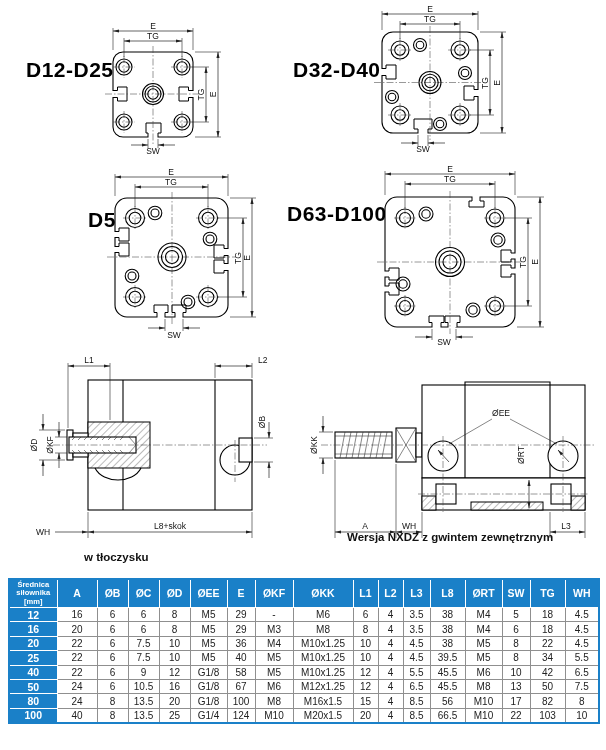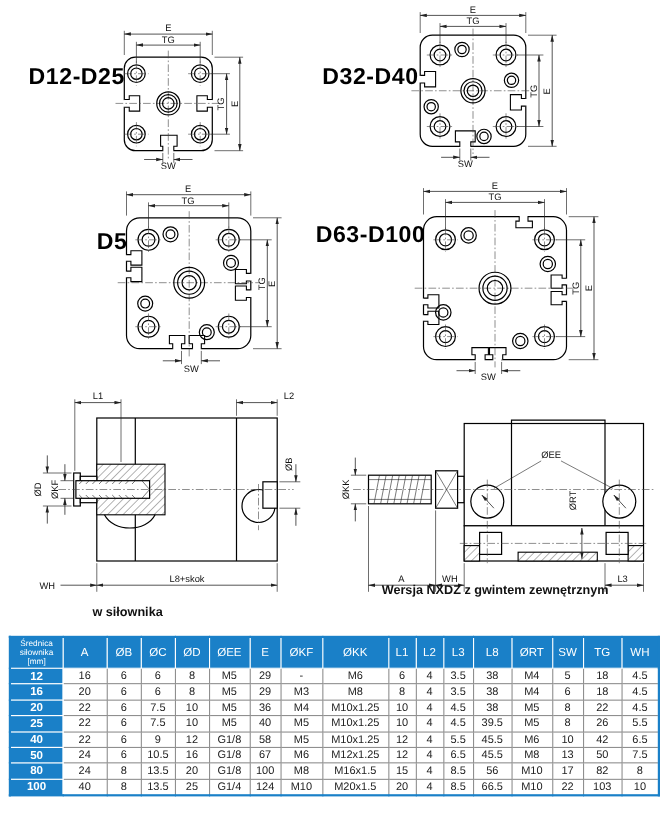--- a/index.html
+++ b/index.html
@@ -17,21 +17,21 @@
   .ext {fill:none;stroke:#222;stroke-width:0.6;}
   .sl  {fill:#fff;stroke:#000;stroke-width:1;}
   .er  {stroke:#fff;stroke-width:2.6;fill:none;}
   .hat {stroke:#000;stroke-width:1;fill:url(#hatch);}
   .caption {position:absolute;font-weight:bold;font-size:11.5px;line-height:14px;color:#111;}
   table.spec {position:absolute;left:8px;top:578px;width:590px;border-collapse:collapse;
               table-layout:fixed;border:2px solid var(--blue);}
   table.spec th, table.spec td {border:1px solid var(--grid);text-align:center;
               vertical-align:middle;padding:0;}
   table.spec thead th {background:var(--blue);color:#fff;border:1px solid #fff;
-              font-size:10.5px;font-weight:normal;height:27px;line-height:1.1;}
+              font-size:10.5px;font-weight:bold;height:27px;line-height:1.1;}
   table.spec thead th.diam {font-size:7.5px;line-height:1.15;}
   table.spec tbody th {background:var(--blue);color:#fff;border:1px solid #fff;
               font-size:10.5px;font-weight:bold;}
   table.spec tbody td {font-size:10px;color:#222;background:#fff;height:13.4px;}
 </style>
 </head>
 <body>
 
 <div class="diag-label" style="left:26px;top:58px">D12-D25</div>
 <div class="diag-label" style="left:293px;top:58px">D32-D40</div>
@@ -515,21 +515,21 @@
     <line class="dim" x1="32" y1="180" x2="93" y2="180" marker-start="url(#as)" marker-end="url(#ae)"></line>
     <text x="62" y="177" text-anchor="middle">A</text>
     <line class="dim" x1="93" y1="180" x2="119" y2="180" marker-start="url(#as)" marker-end="url(#ae)"></line>
     <text x="106" y="177" text-anchor="middle">WH</text>
     <line class="dim" x1="247" y1="180" x2="282" y2="180" marker-start="url(#as)" marker-end="url(#ae)"></line>
     <text x="263" y="177" text-anchor="middle">L3</text>
   </g>
 </svg>
 
 <div class="caption" style="left:84px;top:550px">
-  <div>w siłownika</div>
+  <div>w tłoczysku</div>
 </div>
 <div class="caption" style="left:347px;top:530px">
   <div>Wersja NXDZ z gwintem zewnętrznym</div>
 </div>
 
 <table class="spec">
   <colgroup>
     <col style="width:48px">
       <col style="width:40px">
       <col style="width:31px">
@@ -636,21 +636,21 @@
         <td>M5</td>
         <td>40</td>
         <td>M5</td>
         <td>M10x1.25</td>
         <td>10</td>
         <td>4</td>
         <td>4.5</td>
         <td>39.5</td>
         <td>M5</td>
         <td>8</td>
-        <td>26</td>
+        <td>34</td>
         <td>5.5</td>
       </tr>
       <tr>
         <th>40</th>
         <td>22</td>
         <td>6</td>
         <td>9</td>
         <td>12</td>
         <td>G1/8</td>
         <td>58</td>

